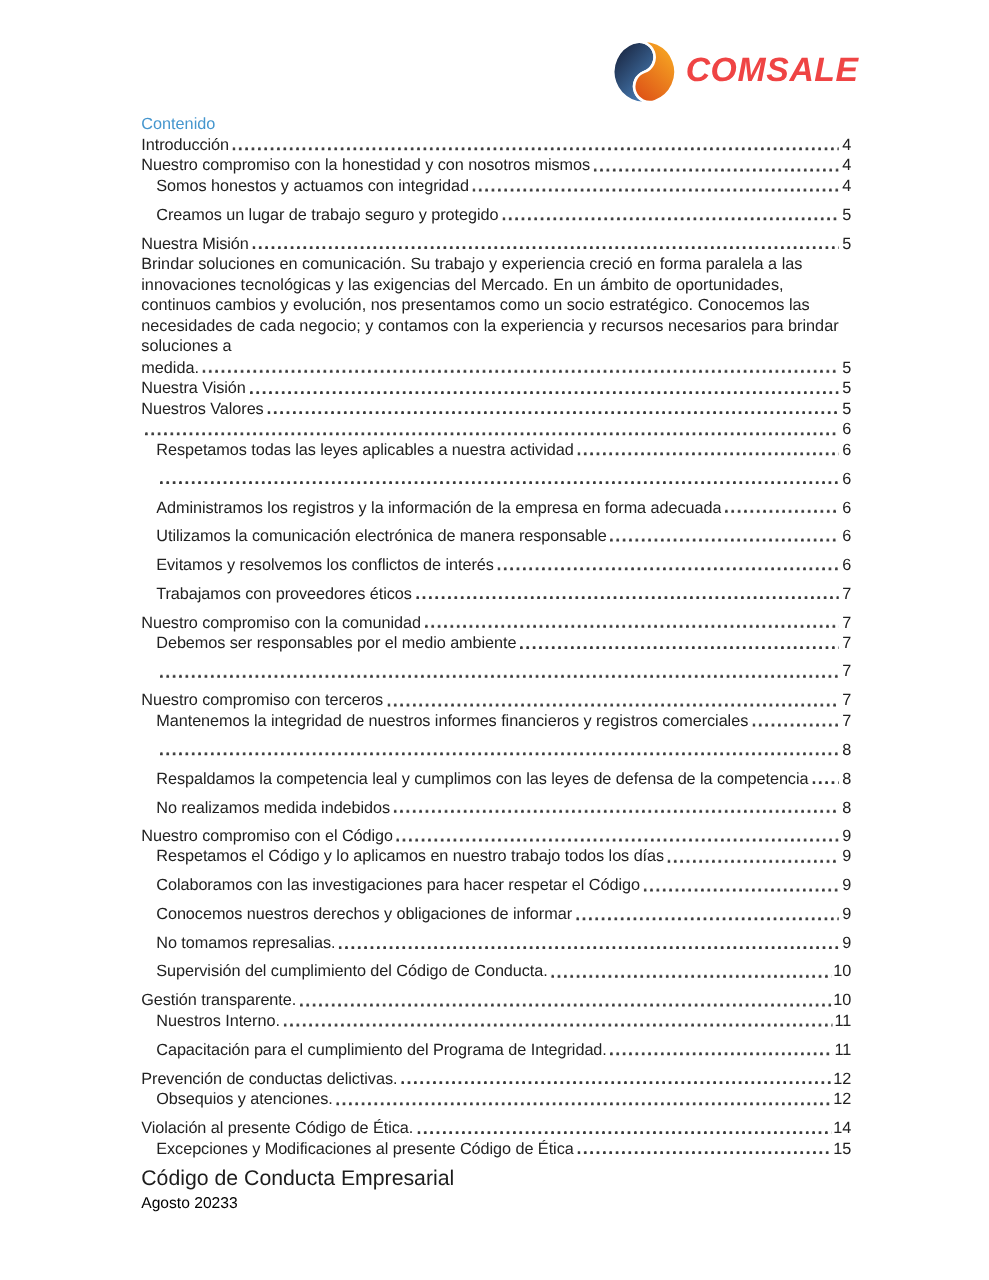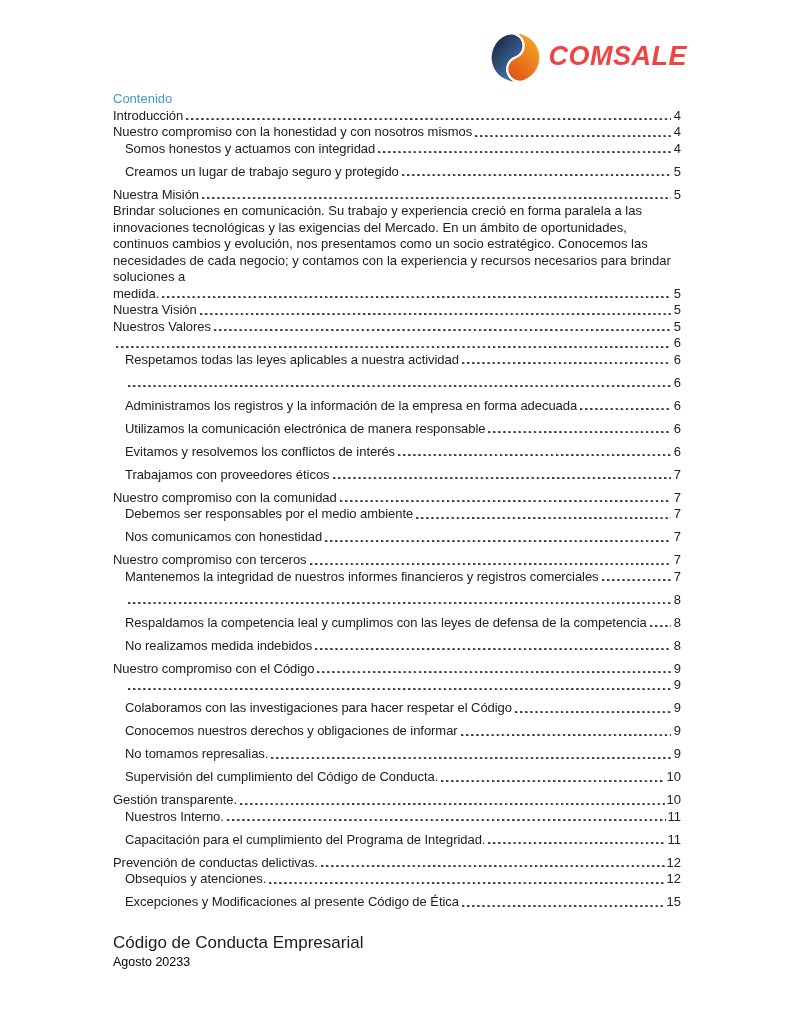--- a/index.html
+++ b/index.html
@@ -148,21 +148,20 @@
           <span class="label">Nuestro compromiso con la comunidad</span>
           <span class="dots"></span>
           <span class="page-num">7</span>
         </div>
         <div class="toc-entry h2">
           <span class="label">Debemos ser responsables por el medio ambiente</span>
           <span class="dots"></span>
           <span class="page-num">7</span>
         </div>
         <div class="toc-entry h2">
-          <span class="label">Nos comunicamos con honestidad</span>
           <span class="dots"></span>
           <span class="page-num">7</span>
         </div>
         <div class="toc-entry h1">
           <span class="label">Nuestro compromiso con terceros</span>
           <span class="dots"></span>
           <span class="page-num">7</span>
         </div>
         <div class="toc-entry h2">
           <span class="label">Mantenemos la integridad de nuestros informes financieros y registros comerciales</span>
@@ -182,20 +181,21 @@
           <span class="label">No realizamos medida indebidos</span>
           <span class="dots"></span>
           <span class="page-num">8</span>
         </div>
         <div class="toc-entry h1">
           <span class="label">Nuestro compromiso con el Código</span>
           <span class="dots"></span>
           <span class="page-num">9</span>
         </div>
         <div class="toc-entry h2">
+          <span class="label">Respetamos el Código y lo aplicamos en nuestro trabajo todos los días</span>
           <span class="dots"></span>
           <span class="page-num">9</span>
         </div>
         <div class="toc-entry h2">
           <span class="label">Colaboramos con las investigaciones para hacer respetar el Código</span>
           <span class="dots"></span>
           <span class="page-num">9</span>
         </div>
         <div class="toc-entry h2">
           <span class="label">Conocemos nuestros derechos y obligaciones de informar</span>
@@ -229,20 +229,25 @@
         </div>
         <div class="toc-entry h1">
           <span class="label">Prevención de conductas delictivas.</span>
           <span class="dots"></span>
           <span class="page-num">12</span>
         </div>
         <div class="toc-entry h2">
           <span class="label">Obsequios y atenciones.</span>
           <span class="dots"></span>
           <span class="page-num">12</span>
+        </div>
+        <div class="toc-entry h1">
+          <span class="label">Violación al presente Código de Ética.</span>
+          <span class="dots"></span>
+          <span class="page-num">14</span>
         </div>
         <div class="toc-entry h2">
           <span class="label">Excepciones y Modificaciones al presente Código de Ética</span>
           <span class="dots"></span>
           <span class="page-num">15</span>
         </div>
       </div>
   </div>
 
   <div class="footer">

